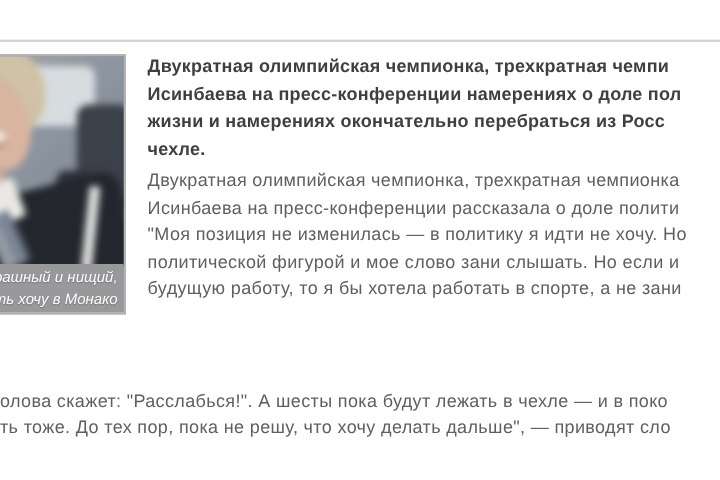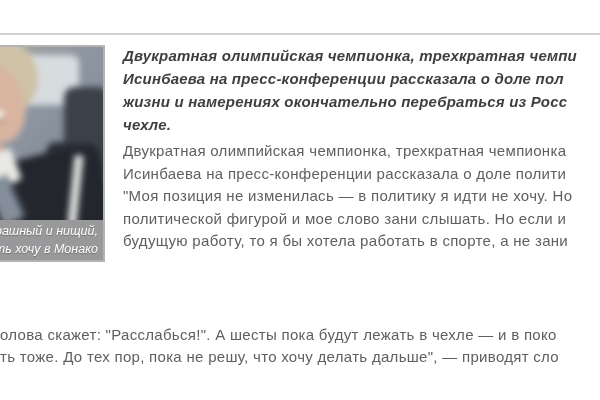--- a/index.html
+++ b/index.html
@@ -34,21 +34,21 @@
     display:flex;flex-direction:column;justify-content:center;align-items:flex-end;
     padding:0 5px 0 0;box-sizing:border-box;
   }
   .cap-line{
     font-style:italic;font-size:12.5px;line-height:18px;color:#ffffff;white-space:nowrap;
     text-shadow:0 1px 1px rgba(60,60,60,0.45);
   }
 
   
   .txt-line{white-space:nowrap;}
-  .lead{position:absolute;left:123px;top:44px;color:#3f3f3f;font-size:15px;font-weight:bold;font-style:italic;line-height:23px;letter-spacing:0.2px;}
+  .lead{position:absolute;left:123px;top:44px;color:#3f3f3f;font-size:15px;font-weight:bold;line-height:23px;letter-spacing:0.2px;}
   .body-ind{position:absolute;left:123px;top:140px;color:#5f5f5f;font-size:15px;line-height:22.5px;letter-spacing:0.3px;}
   .body-full{position:absolute;left:0;top:288px;color:#5f5f5f;font-size:15px;line-height:22px;letter-spacing:0.3px;}
   .para3{position:absolute;left:0;top:324px;color:#5f5f5f;font-size:15px;line-height:22px;letter-spacing:0.3px;}
 </style>
 </head>
 <body>
 
 <div class="stage">
 
   <div class="divider"></div>
@@ -68,21 +68,21 @@
       <div class="blur ph-stripes"></div>
     </div>
     <figcaption class="caption">
       <div class="cap-line">рашный и нищий,</div>
       <div class="cap-line">ть хочу в Монако</div>
     </figcaption>
   </figure>
 
   <div class="lead">
     <div class="txt-line">Двукратная олимпийская чемпионка, трехкратная чемпи</div>
-    <div class="txt-line">Исинбаева на пресс-конференции рассказала о доле пол</div>
+    <div class="txt-line">Исинбаева на пресс-конференции намерениях о доле пол</div>
     <div class="txt-line">жизни и намерениях окончательно перебраться из Росс</div>
     <div class="txt-line">чехле.</div>
   </div>
 
   <div class="body-ind">
     <div class="txt-line">Двукратная олимпийская чемпионка, трехкратная чемпионка</div>
     <div class="txt-line">Исинбаева на пресс-конференции рассказала о доле полити</div>
     <div class="txt-line">"Моя позиция не изменилась — в политику я идти не хочу. Но</div>
     <div class="txt-line">политической фигурой и мое слово зани слышать. Но если и</div>
     <div class="txt-line">будущую работу, то я бы хотела работать в спорте, а не зани</div>

